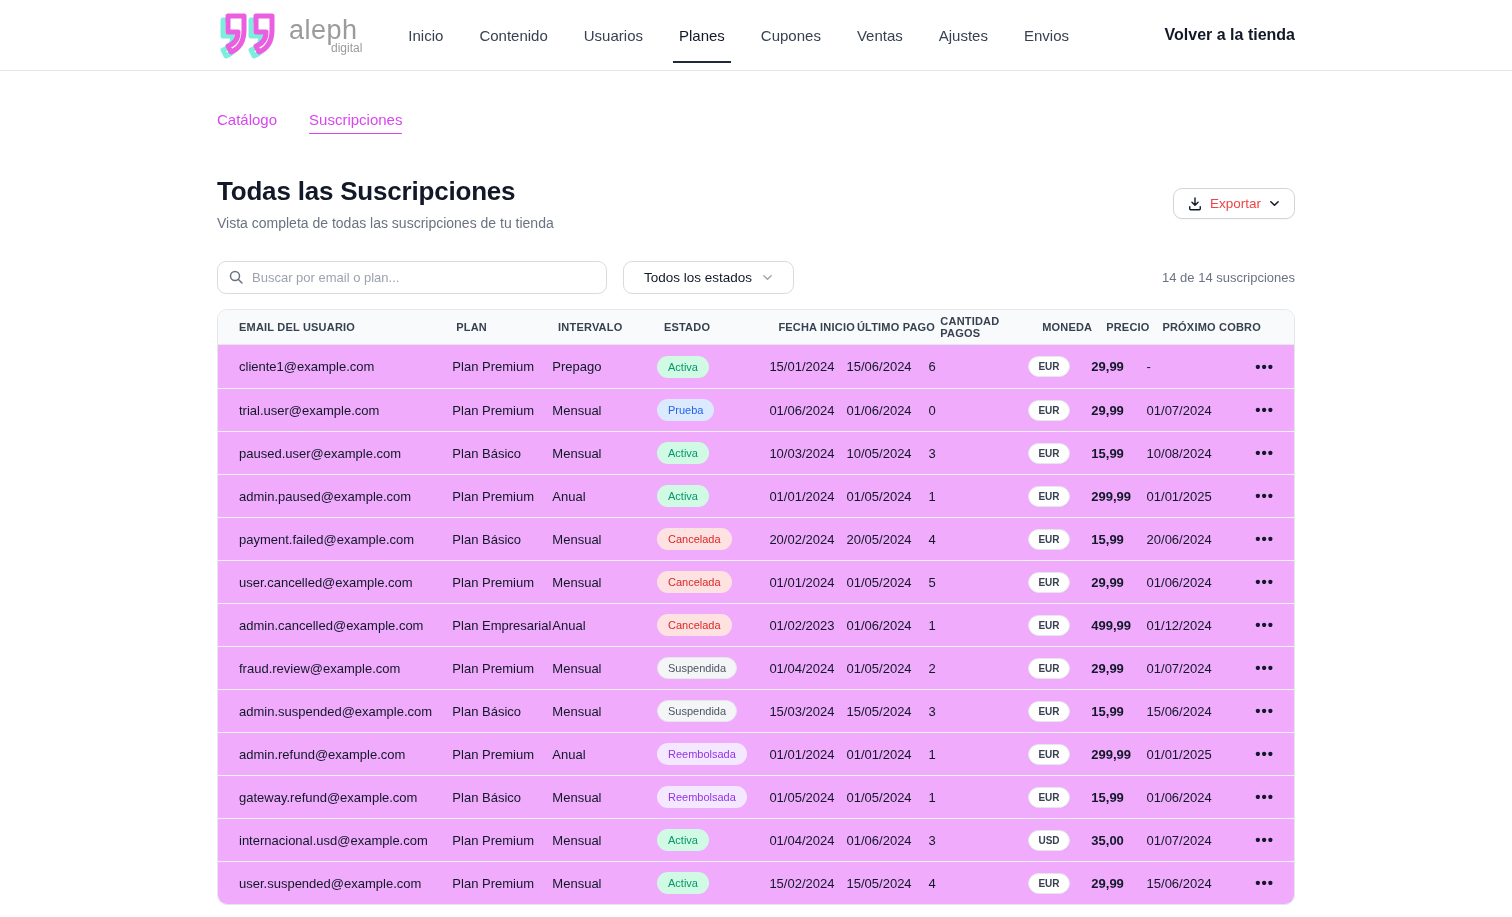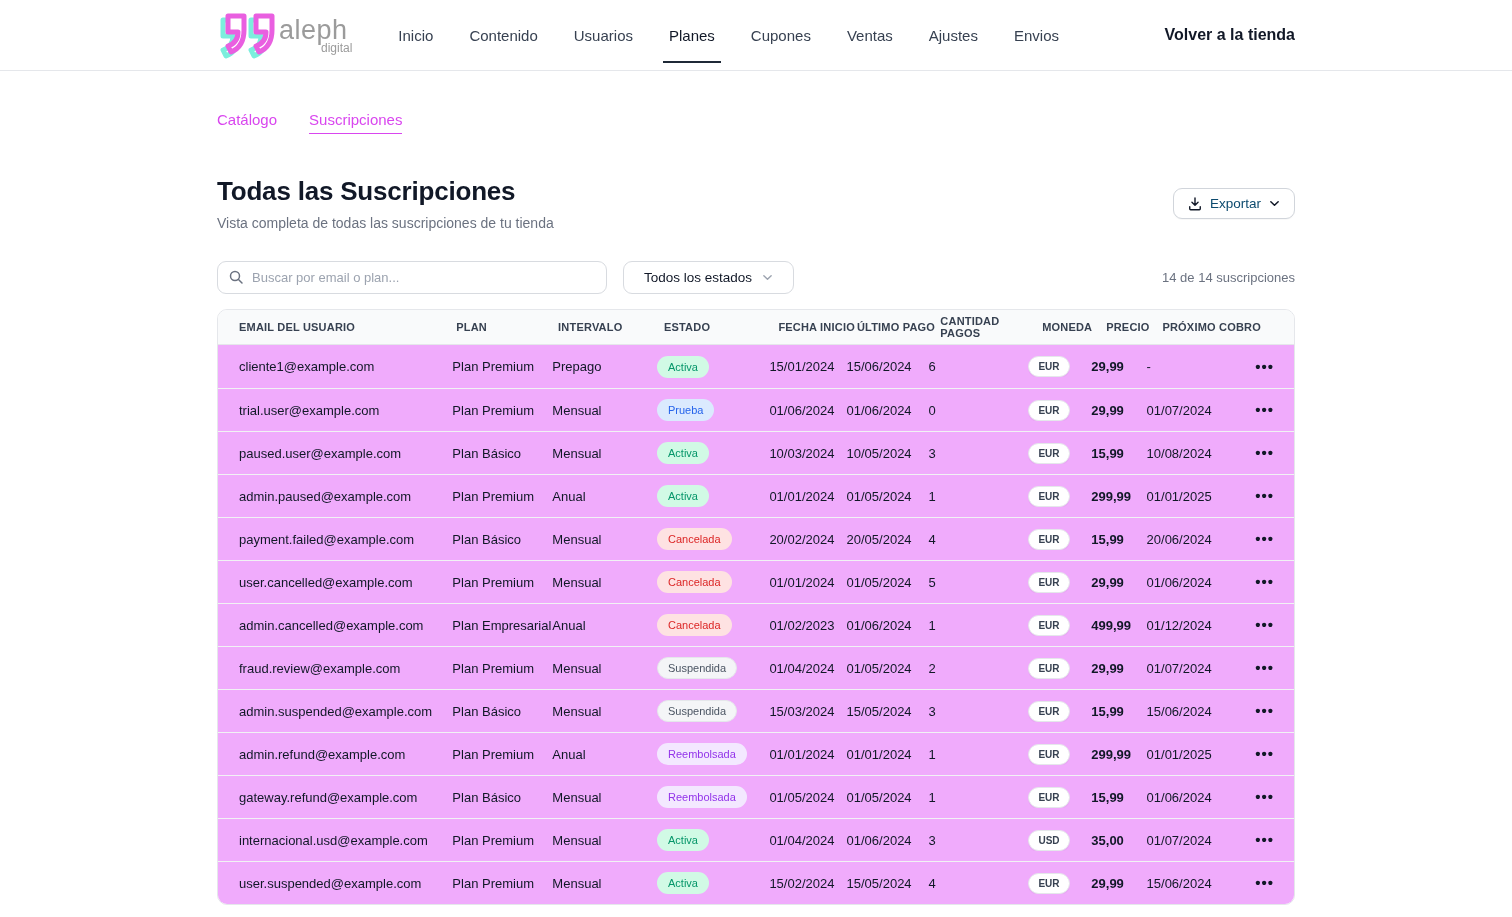--- a/index.html
+++ b/index.html
@@ -3,21 +3,21 @@
 <meta charset="utf-8">
 <style>
   * { margin:0; padding:0; box-sizing:border-box; }
   html,body { width:1512px; height:917px; background:#ffffff;
     font-family:"Liberation Sans", sans-serif; color:#111827; }
 
   
   .topbar { height:71px; border-bottom:1px solid #e5e7eb; background:#fff; }
   .topbar-inner { width:1078px; margin:0 auto; height:100%;
     display:flex; align-items:center; }
-  .brand { display:flex; align-items:center; }
+  .brand { display:flex; align-items:center; gap:10px; }
   .brand-text { line-height:1; }
   .brand-name { font-size:27px; color:#9b9b9b; letter-spacing:.5px; }
   .brand-sub { font-size:12px; color:#9b9b9b; margin-top:-2px; margin-left:42px; }
   .nav { display:flex; gap:32px; margin-left:44px; align-items:center; }
   .nav-item { font-size:15px; color:#374151; cursor:pointer; position:relative;
     padding:8px 2px; }
   .nav-item.active { color:#111827; }
   .nav-item.active::after { content:""; position:absolute; left:-4px; right:-4px;
     bottom:-11px; height:2px; background:#1f2937; }
   .back-link { margin-left:auto; font-size:16px; font-weight:700; color:#111827;
@@ -28,21 +28,21 @@
   .tabs { display:flex; gap:32px; margin-top:40px; }
   .tab { font-size:15px; color:#d946ef; cursor:pointer; padding-bottom:5px; }
   .tab.active { border-bottom:1.5px solid #d946ef; }
 
   .page-head { display:flex; justify-content:space-between; align-items:flex-start;
     margin-top:42px; }
   .page-title { font-size:26px; font-weight:700; color:#111827; letter-spacing:-.2px; }
   .page-subtitle { font-size:14px; color:#6b7280; margin-top:8px; }
   .export-btn { display:flex; align-items:center; gap:8px; background:#fff;
     border:1px solid #d1d5db; border-radius:9px; padding:7px 14px;
-    font-size:13.5px; color:#0c4a6e; cursor:pointer; margin-top:12px;
+    font-size:13.5px; color:#ef4444; cursor:pointer; margin-top:12px;
     box-shadow:0 1px 1px rgba(0,0,0,.03); }
   .export-btn svg { display:block; }
 
   .controls { display:flex; align-items:center; margin-top:30px; }
   .search-box { position:relative; width:390px; }
   .search-box input { width:100%; height:33px; border:1px solid #d8dbe0;
     border-radius:9px; padding:0 12px 0 34px; font-size:13px; color:#111827;
     font-family:"Liberation Sans", sans-serif; outline:none; }
   .search-box input::placeholder { color:#9ca3af; }
   .search-icon { position:absolute; left:11px; top:8px; }

